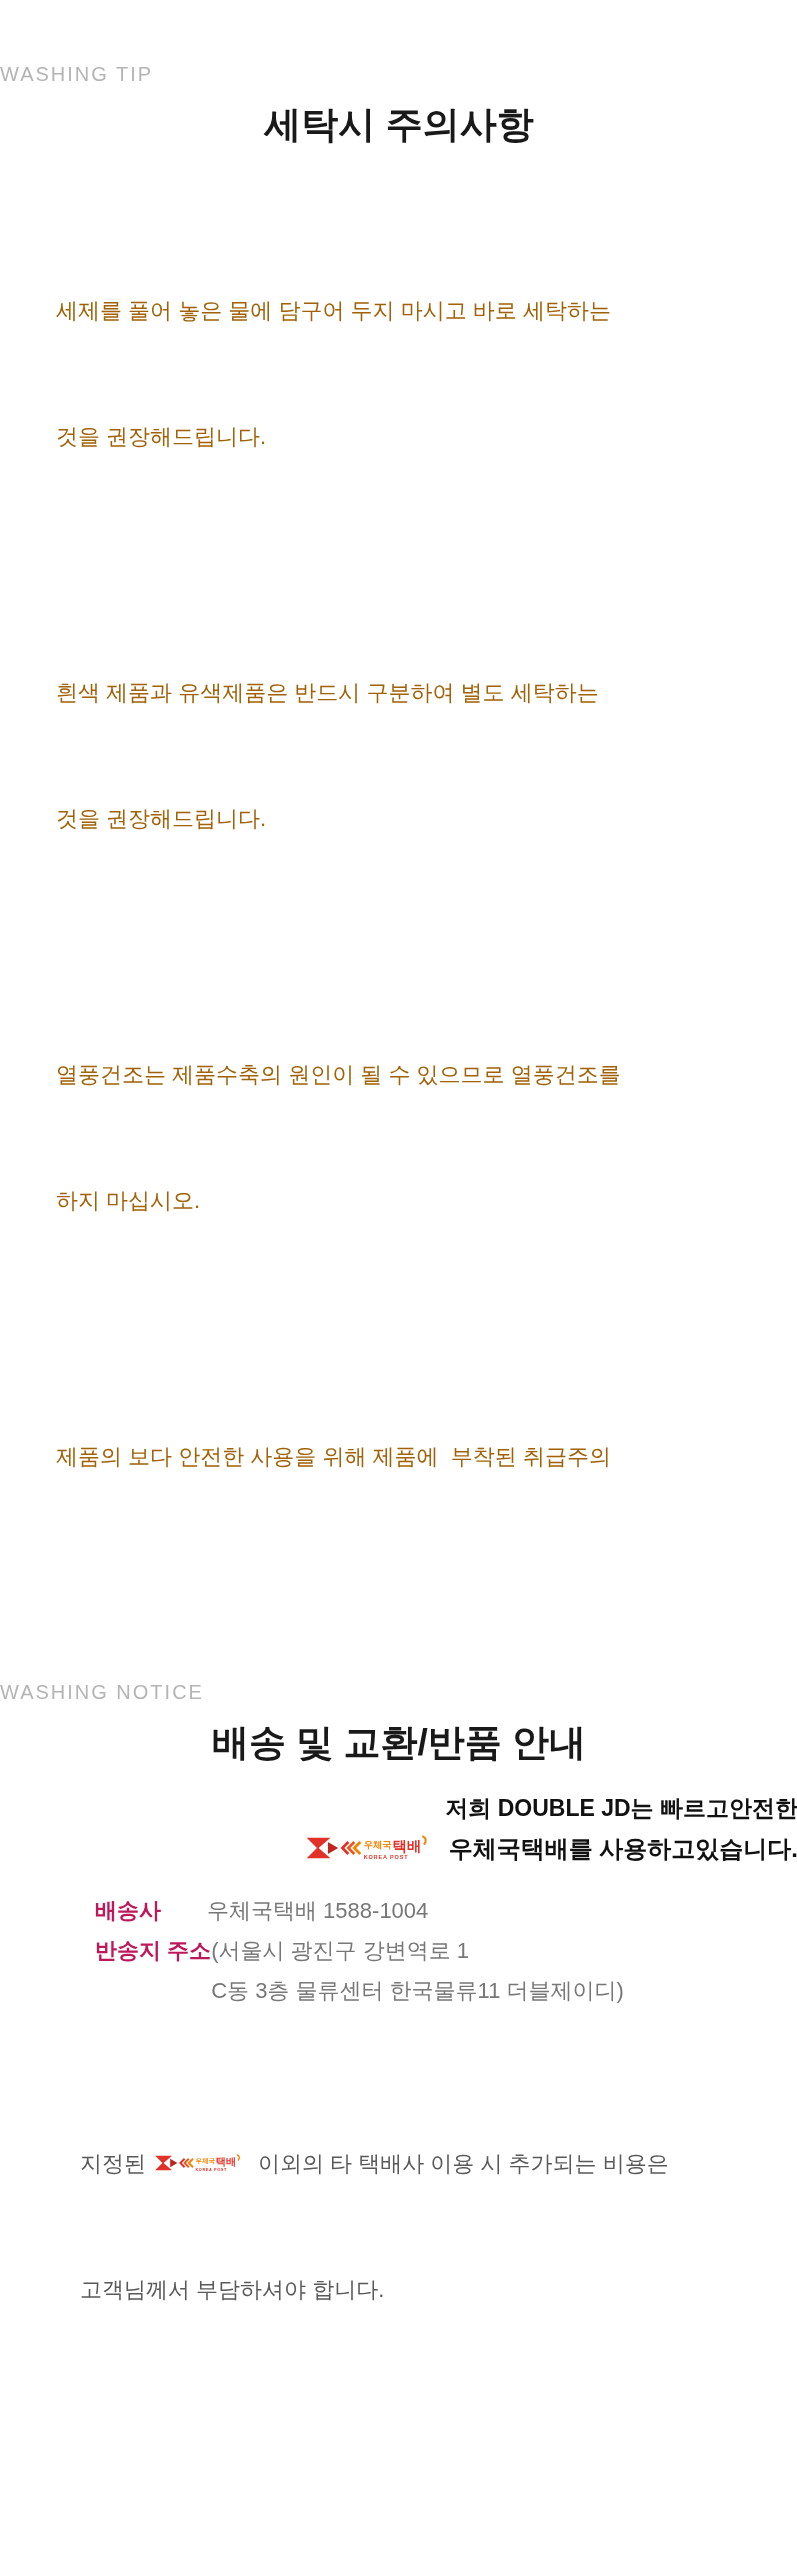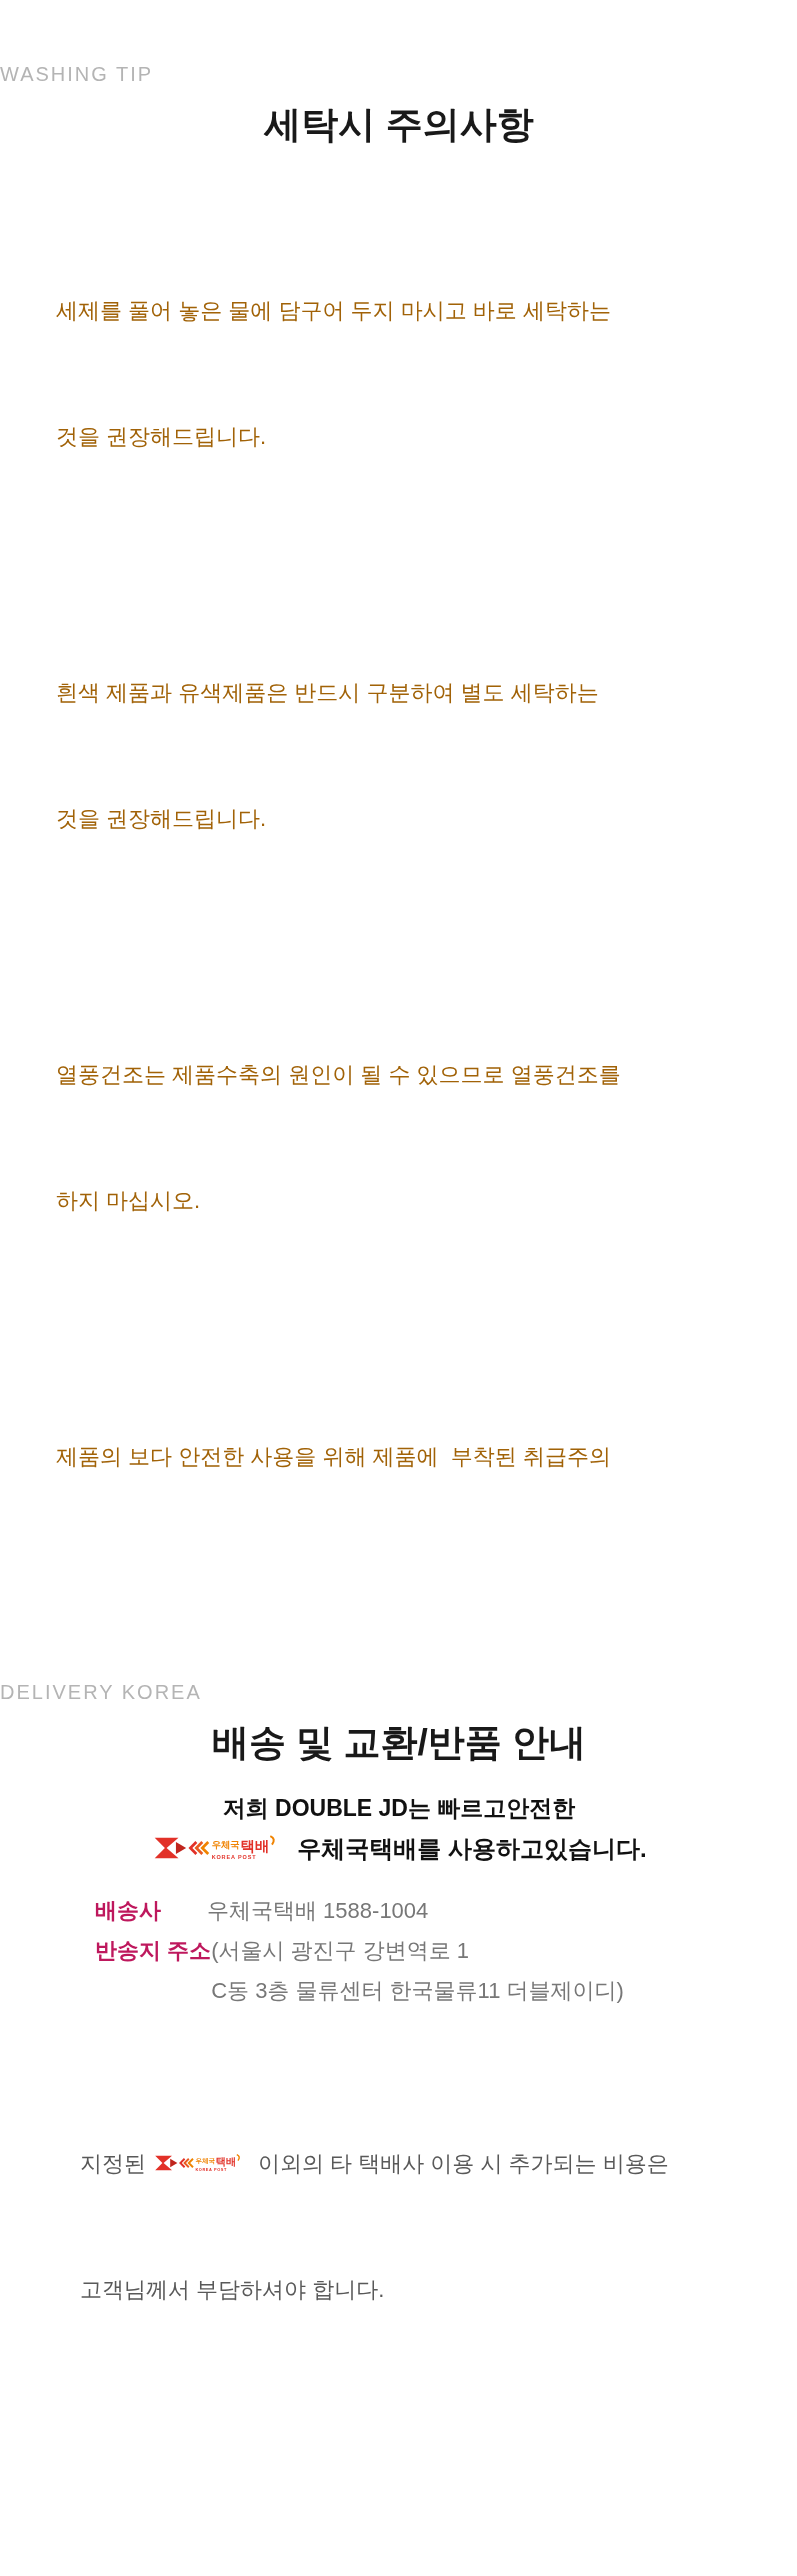--- a/index.html
+++ b/index.html
@@ -6,21 +6,21 @@
   body{font-family:"Liberation Sans","DejaVu Sans",sans-serif;color:#595959;}
   .page{width:798px;min-height:2576px;box-sizing:border-box;padding:62px 0 80px;background:#fff;}
 
   .eyebrow{text-align:left;font-size:20px;letter-spacing:2px;color:#b4b4b4;font-weight:400;line-height:24px;}
   .sec-title{text-align:center;font-size:37px;font-weight:700;color:#191919;margin-top:16px;line-height:46px;}
 
   .wash-block{margin:58px 40px 0 56px;}
   .para{font-size:22px;line-height:42px;color:#a16207;margin:0 0 46px;white-space:pre-wrap;}
 
   #delivery{margin-top:118px;}
-  .intro{text-align:center;margin-top:24px;}
+  .intro{text-align:right;margin-top:24px;}
   .intro-l1{font-size:23px;font-weight:700;color:#111;line-height:34px;}
   .intro-l2{margin-top:6px;font-size:24px;font-weight:700;color:#111;line-height:36px;}
 
   .info-rows{margin:24px 0 0 95px;font-size:22px;line-height:40px;}
   .info-label{display:inline-block;min-width:112px;font-weight:700;color:#be185d;vertical-align:top;}
   .info-value{display:inline-block;color:#777;vertical-align:top;white-space:pre-wrap;}
 
   .dl-body{margin-left:80px;margin-right:40px;font-size:22px;line-height:42px;color:#595959;}
   .dl-para{margin-top:48px;white-space:pre-wrap;}
 
@@ -50,21 +50,21 @@
         <div>열풍건조는 제품수축의 원인이 될 수 있으므로 열풍건조를</div>
         <div>하지 마십시오.</div>
       </div>
       <div class="para">
         <div>제품의 보다 안전한 사용을 위해 제품에  부착된 취급주의</div>
       </div>
     </div>
   </section>
 
   <section id="delivery">
-    <div class="eyebrow">DELIVERY KOREA</div>
+    <div class="eyebrow">WASHING NOTICE</div>
     <h1 class="sec-title">배송 및 교환/반품 안내</h1>
 
     <div class="intro">
       <div class="intro-l1">저희 DOUBLE JD는 빠르고안전한</div>
       <div class="intro-l2">
         <svg class="kp kp-intro" viewBox="0 0 160 40">
           <polygon points="2,8 30,8 16,20 30,32 2,32 14,20" fill="#e23128"></polygon>
           <polygon points="27,13 39,20 27,27" fill="#c0251d"></polygon>
           <polyline points="51,13 44,20 51,27" stroke="#e23128" stroke-width="3.2" fill="none"></polyline>
           <polyline points="58,13 51,20 58,27" stroke="#ea5a20" stroke-width="3.2" fill="none"></polyline>

